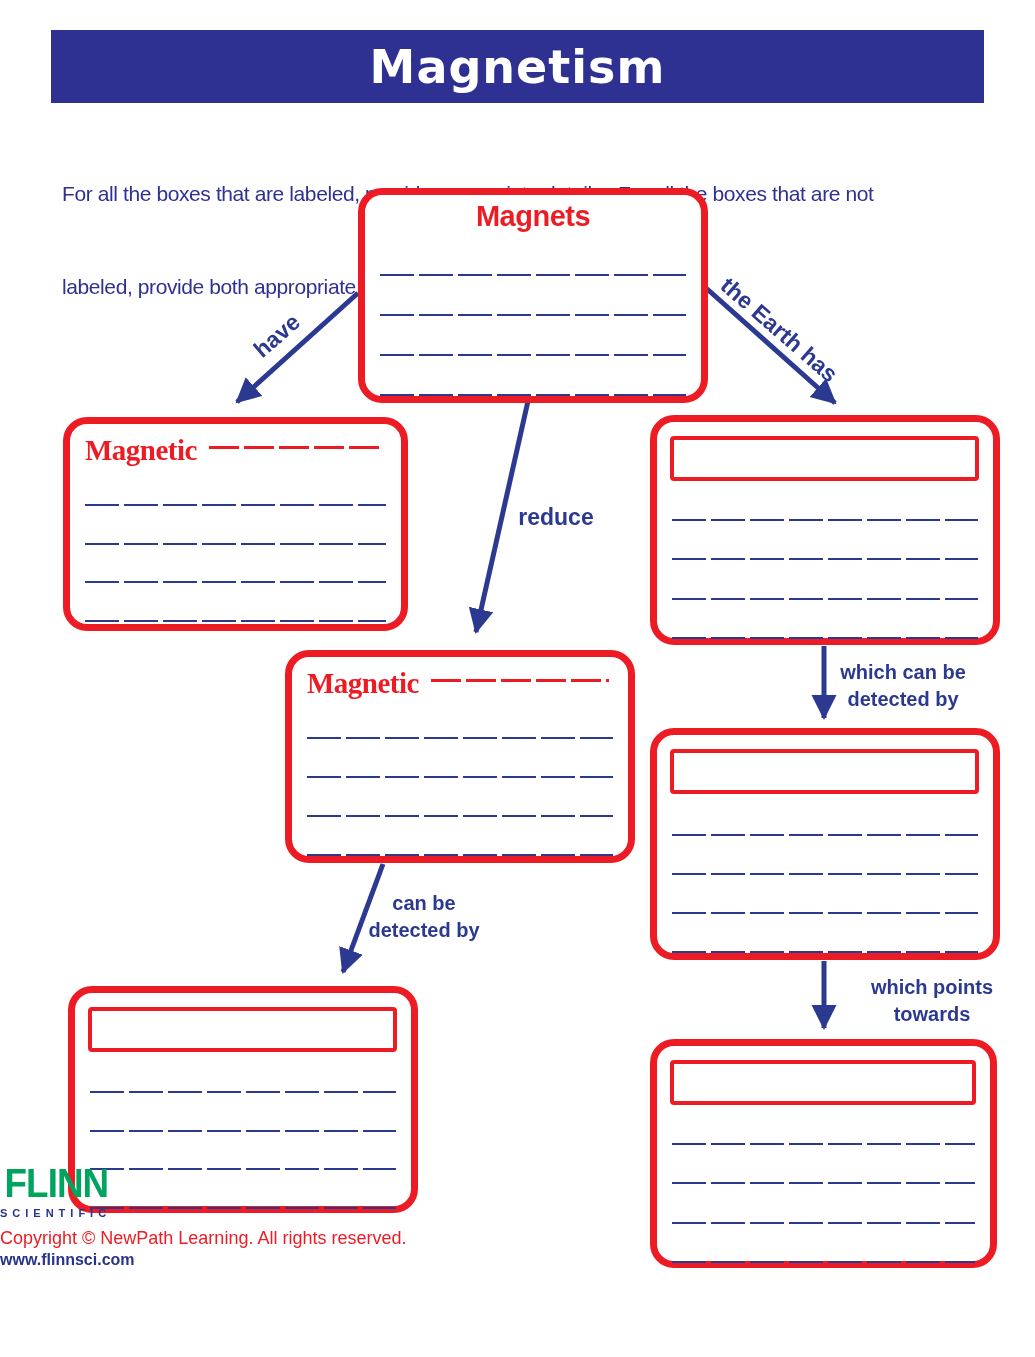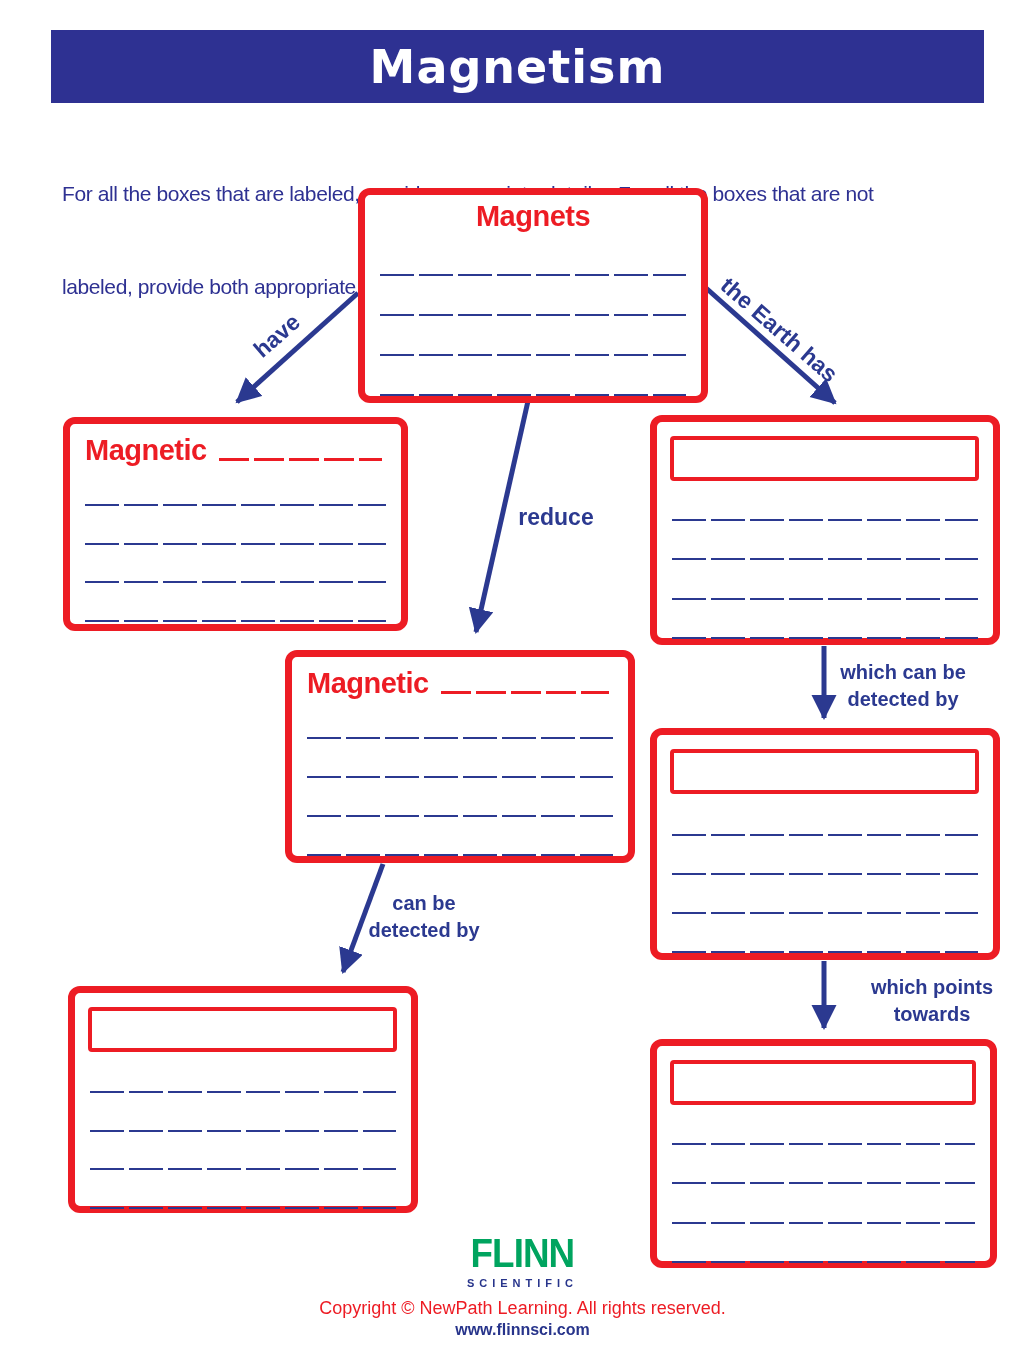--- a/index.html
+++ b/index.html
@@ -28,29 +28,29 @@
   
   .instructions{
     position:absolute;left:62px;top:116px;width:920px;
     color:var(--header-bg);font-size:21px;line-height:31px;letter-spacing:-0.4px;
     white-space:pre-wrap;
   }
   .instructions .b{font-weight:normal;}
   
   .cbox{
     position:absolute;background:#fff;border:7px solid var(--red);
-    border-radius:12px;
+    border-radius:24px;
   }
   .cbox .box-title{
     color:var(--red);font-weight:bold;font-size:29px;letter-spacing:-0.5px;
   }
   .title-center{position:absolute;top:5px;left:0;right:0;text-align:center;}
   .title-row{
     position:absolute;top:10px;left:15px;right:15px;
-    display:flex;align-items:flex-end;
+    display:flex;align-items:center;font-family:Liberation Serif, serif;
   }
   .red-blank{
     flex:1;height:3px;margin:0 4px 6px 12px;color:var(--red);
     background:repeating-linear-gradient(90deg,currentColor 0 30px,transparent 30px 35px);
   }
   .label-rect{
     position:absolute;top:14px;left:13px;right:14px;height:45px;
     border:4px solid var(--red);border-radius:4px;background:#fff;
   }
   .lines{
@@ -69,21 +69,21 @@
   .arrowhead{fill:var(--blue);}
   
   .conn-label{
     position:absolute;color:var(--blue);font-weight:bold;font-size:20px;
     text-align:center;line-height:27px;white-space:nowrap;
     transform:translate(-50%,-50%);
   }
   .rot-left{transform:translate(-50%,-50%) rotate(-41deg);}
   .rot-right{transform:translate(-50%,-50%) rotate(41deg);}
   
-  .footer{position:absolute;left:0;right:0;top:1234px;text-align:center;margin-left:10px;}
+  .footer{position:absolute;left:0;right:0;top:1164px;text-align:left;}
   .brand{
     color:var(--green);font-weight:bold;font-size:40px;letter-spacing:-1px;
     line-height:38px;display:inline-block;transform:scaleX(0.92);
   }
   .brand-sub{
     color:var(--logo-blue);font-weight:bold;font-size:11px;letter-spacing:5px;
     line-height:20px;margin-top:1px;
   }
   .copyright{color:var(--red);font-size:18px;line-height:22px;margin-top:4px;}
   .website{color:var(--logo-blue);font-weight:bold;font-size:16px;line-height:22px;}

